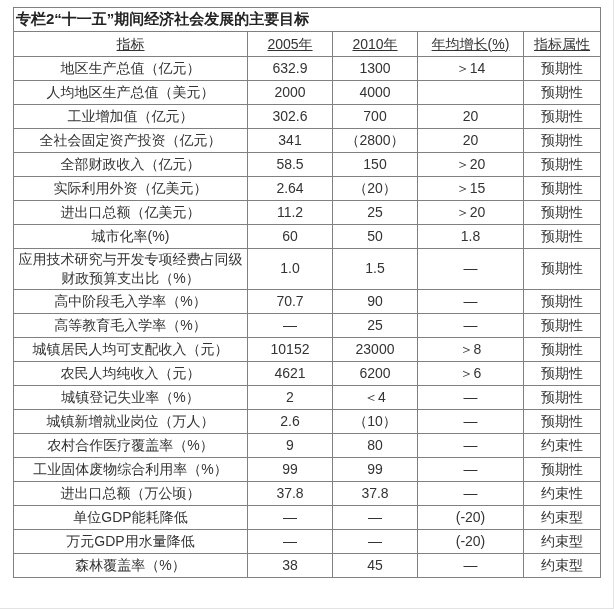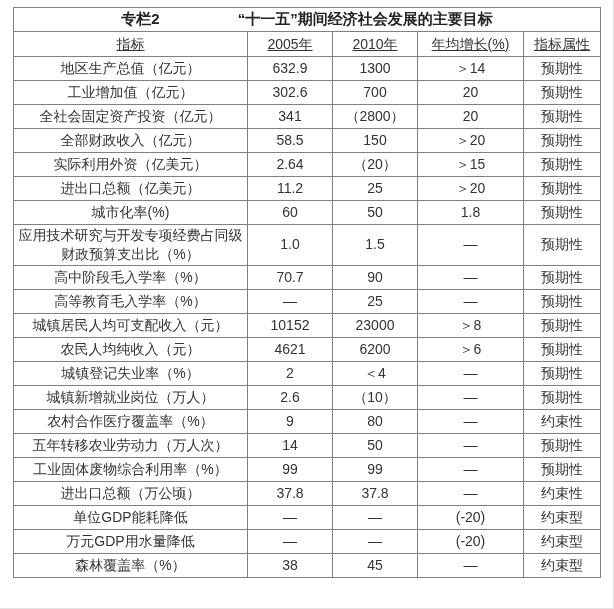--- a/index.html
+++ b/index.html
@@ -44,23 +44,21 @@
     overflow: hidden;
   }
   tr.caption-row td {
     font-weight: bold;
     font-size: 15px;
     color: #222222;
     height: 21px;
   }
   .caption-flex {
     display: flex;
-    justify-content: center;
     align-items: center;
-    gap: 78px;
   }
   tr.header-row th {
     height: 22px;
     text-decoration: underline;
   }
   td.num {
     font-size: 14px;
   }
 </style>
 </head>
@@ -94,20 +92,27 @@
     </thead>
     <tbody>
       <tr>
         <td>地区生产总值（亿元）</td>
         <td class="num">632.9</td>
         <td class="num">1300</td>
         <td class="num">＞14</td>
         <td>预期性</td>
       </tr>
       <tr>
+        <td>人均地区生产总值（美元）</td>
+        <td class="num">2000</td>
+        <td class="num">4000</td>
+        <td class="num"></td>
+        <td>预期性</td>
+      </tr>
+      <tr>
         <td>工业增加值（亿元）</td>
         <td class="num">302.6</td>
         <td class="num">700</td>
         <td class="num">20</td>
         <td>预期性</td>
       </tr>
       <tr>
         <td>全社会固定资产投资（亿元）</td>
         <td class="num">341</td>
         <td class="num">（2800）</td>
@@ -190,27 +195,20 @@
         <td class="num">（10）</td>
         <td class="num">—</td>
         <td>预期性</td>
       </tr>
       <tr>
         <td>农村合作医疗覆盖率（%）</td>
         <td class="num">9</td>
         <td class="num">80</td>
         <td class="num">—</td>
         <td>约束性</td>
-      </tr>
-      <tr>
-        <td>五年转移农业劳动力（万人次）</td>
-        <td class="num">14</td>
-        <td class="num">50</td>
-        <td class="num">—</td>
-        <td>预期性</td>
       </tr>
       <tr>
         <td>工业固体废物综合利用率（%）</td>
         <td class="num">99</td>
         <td class="num">99</td>
         <td class="num">—</td>
         <td>预期性</td>
       </tr>
       <tr>
         <td>进出口总额（万公顷）</td>

